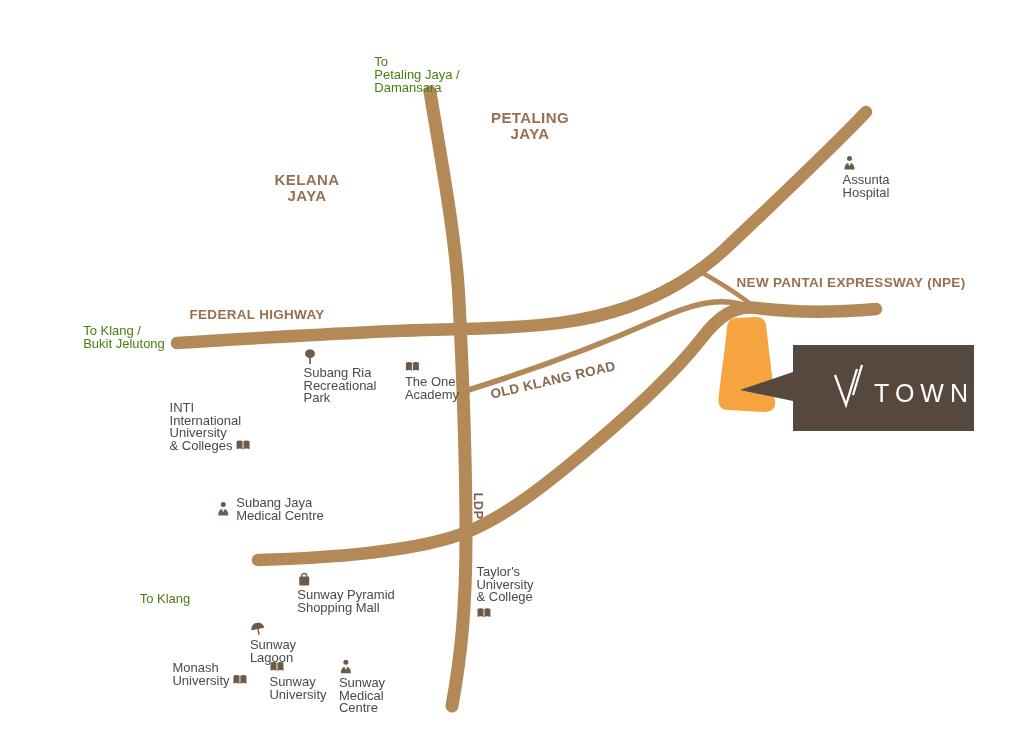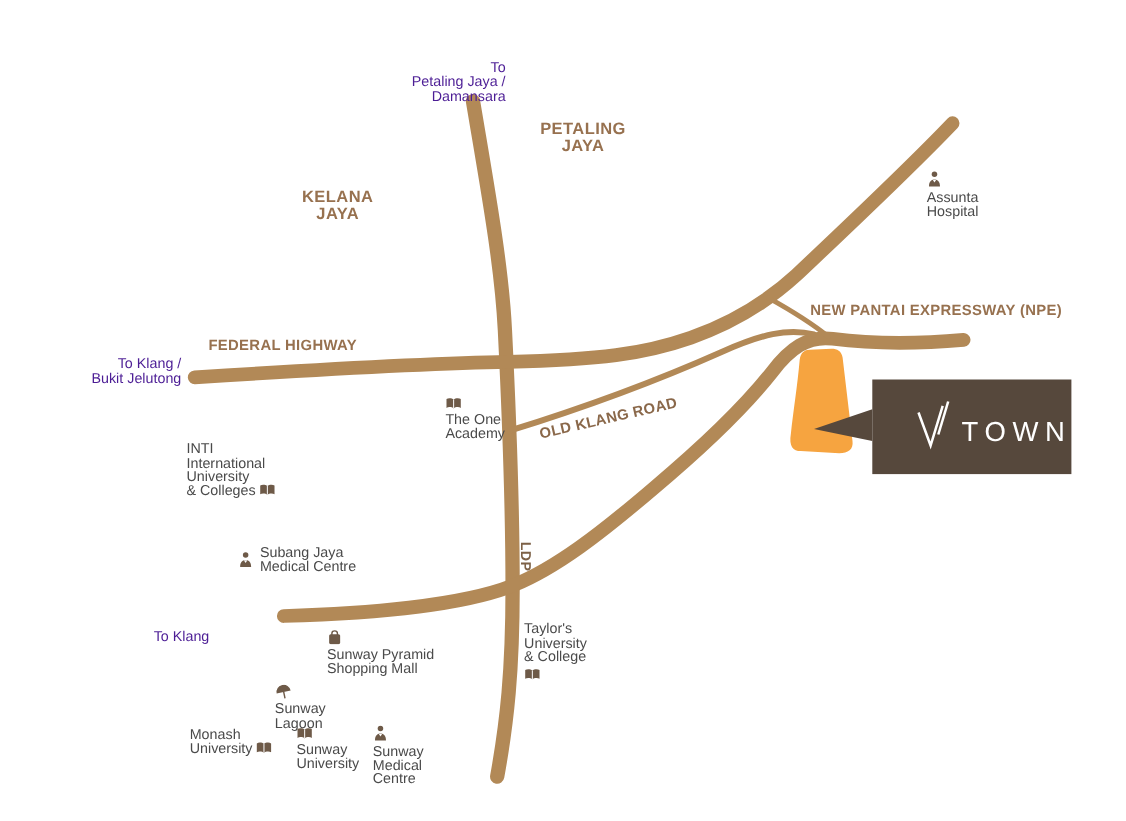--- a/index.html
+++ b/index.html
@@ -18,21 +18,21 @@
   .ctr{transform:translate(-50%,-50%);}
   .lm{
     display:flex;flex-direction:column;align-items:flex-start;
     text-align:center;
     color:#4a4a4a;
     font-size:13px;line-height:12.5px;
     white-space:nowrap;
   }
   .lm .ic{margin-bottom:3px;}
   .lm .ic svg{display:block;}
-  .dark{color:#4c1d95;font-size:13px;line-height:13px;text-align:right;white-space:nowrap;}
+  .dark{color:#4d7c0f;font-size:13px;line-height:13px;text-align:left;white-space:nowrap;}
   .brown-big{
     color:#97714f;font-weight:bold;font-size:15px;line-height:15.5px;
     letter-spacing:0.4px;text-align:center;white-space:nowrap;
   }
   .road-lbl{
     color:#97714f;font-weight:bold;font-size:13.5px;
     letter-spacing:0.3px;white-space:nowrap;
   }
   .rot-okr{transform:translate(-50%,-50%) rotate(-13deg);color:#8a684a;}
   .rot-ldp{transform:translate(-50%,-50%) rotate(90deg);color:#7d6147;font-size:13px;}
@@ -88,34 +88,45 @@
 
   <div class="abs ctr dark" style="left:124px;top:337px;">
     <div>To Klang /</div>
     <div>Bukit Jelutong</div>
   </div>
 
   <div class="abs road-lbl rot-okr" style="left:553px;top:380px;">OLD KLANG ROAD</div>
 
   <div class="abs road-lbl rot-ldp" style="left:478px;top:506px;">LDP</div>
 
-  <div class="abs ctr dark" style="left:165px;top:578px;">To Klang</div>
+  <div class="abs ctr dark" style="left:165px;top:598px;">To Klang</div>
 
   <div class="abs ctr lm" style="left:866px;top:177px;">
     <span class="ic">
       <svg width="14" height="15" viewBox="0 0 14 15" fill="#6e5a48">
           <circle cx="7" cy="3" r="2.5"></circle>
           <path d="M2,14 C2,9.5 4,7.6 7,7.6 C10,7.6 12,9.5 12,14 Z"></path>
           <path d="M5.4,7.8 L7,10.4 L8.6,7.8 Z" fill="#ffffff"></path>
         </svg>
     </span>
     <div>Assunta</div>
     <div>Hospital</div>
   </div>
 
+  <div class="abs ctr lm" style="left:340px;top:377px;">
+    <span class="ic">
+      <svg width="13" height="15" viewBox="0 0 13 15" fill="#6e5a48">
+          <path d="M6.5,0 C3.4,0 1.6,2.2 1.6,4.6 C1.6,7 3.6,8.8 6.5,8.8 C9.4,8.8 11.4,7 11.4,4.6 C11.4,2.2 9.6,0 6.5,0 Z"></path>
+          <rect x="5.7" y="8" width="1.6" height="7"></rect>
+        </svg>
+    </span>
+    <div>Subang Ria</div>
+    <div>Recreational</div>
+    <div>Park</div>
+  </div>
 
   <div class="abs ctr lm" style="left:412px;top:381px;margin-left:20px;">
     <span class="ic">
       <svg width="15" height="11" viewBox="0 0 15 11" fill="#6e5a48">
           <path d="M7.5,1.8 C6,0.4 2.6,0.2 1,1.3 L1,9.3 C2.6,8.2 6,8.4 7.5,9.8 C9,8.4 12.4,8.2 14,9.3 L14,1.3 C12.4,0.2 9,0.4 7.5,1.8 Z"></path>
           <line x1="7.5" y1="1.8" x2="7.5" y2="9.8" stroke="#ffffff" stroke-width="0.9"></line>
         </svg>
     </span>
     <div>The One</div>
     <div>Academy</div>

